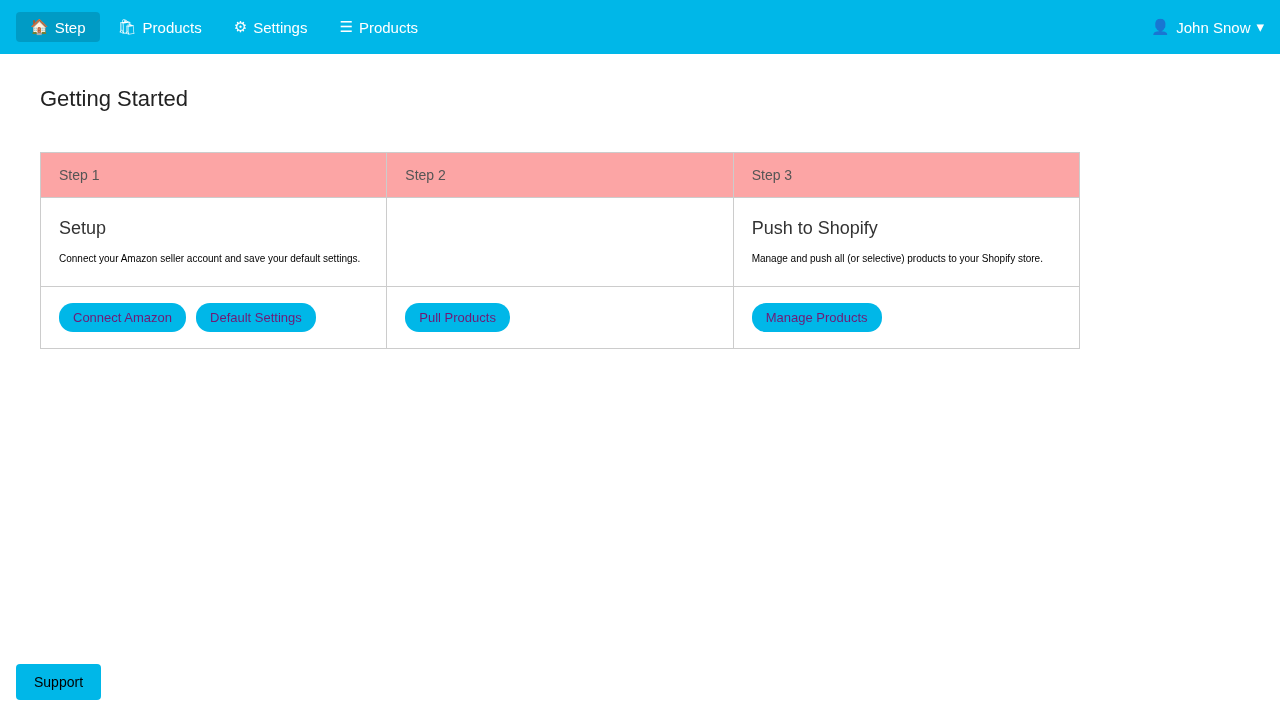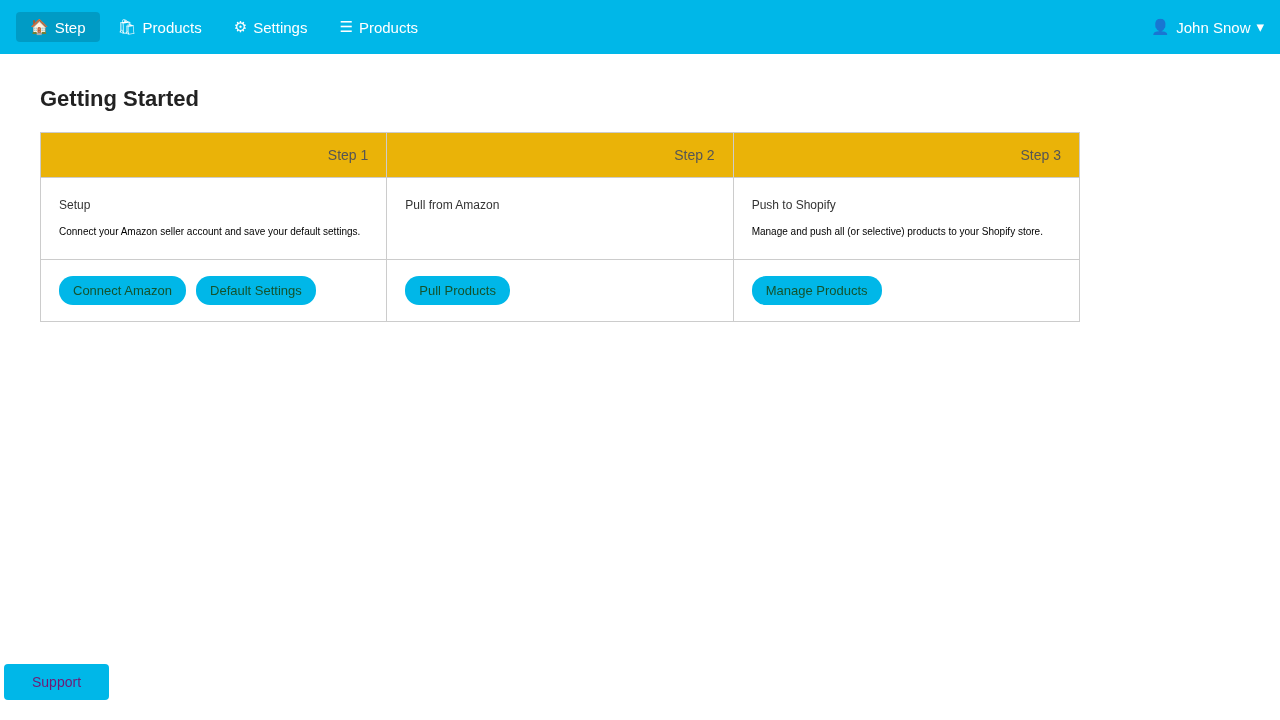--- a/index.html
+++ b/index.html
@@ -42,37 +42,36 @@
       font-size: 15px;
       cursor: pointer;
     }
 
     
     .main {
       padding: 32px 40px;
     }
     .page-title {
       font-size: 22px;
-      font-weight: 700;
-      margin-bottom: 20px;
+      font-weight: 400;
+      margin-bottom: 40px;
       color: #222;
     }
 
     
     .steps-table {
       border: 1px solid #ccc;
       border-collapse: collapse;
       width: 100%;
       max-width: 1040px;
     }
     .steps-header {
       display: flex;
       border-bottom: 1px solid #ccc;
-      background: #eab308;
-      text-align: right;
+      background: #fca5a5;
     }
     .steps-header .step-header-cell {
       flex: 1;
       padding: 14px 18px;
       font-size: 14px;
       color: #555;
       border-right: 1px solid #ccc;
     }
     .steps-header .step-header-cell:last-child { border-right: none; }
 
@@ -80,21 +79,21 @@
       display: flex;
       border-bottom: 1px solid #ccc;
     }
     .step-body-cell {
       flex: 1;
       padding: 20px 18px;
       border-right: 1px solid #ccc;
     }
     .step-body-cell:last-child { border-right: none; }
     .step-title {
-      font-size: 12px;
+      font-size: 18px;
       font-weight: 400;
       color: #333;
       margin-bottom: 12px;
     }
     .step-desc {
       font-size: 10px;
       color: #000000;
       line-height: 1.5;
     }
 
@@ -107,38 +106,38 @@
       border-right: 1px solid #ccc;
       display: flex;
       align-items: center;
       gap: 10px;
     }
     .step-footer-cell:last-child { border-right: none; }
 
     
     .btn-primary {
       background: #00b7e8;
-      color: #14532d;
+      color: #701a75;
       border: none;
       padding: 7px 14px;
       border-radius: 14px;
       font-size: 13px;
       cursor: pointer;
       transition: background 0.15s;
     }
 
     
     .support-btn {
       position: fixed;
       bottom: 20px;
-      left: 4px;
+      left: 16px;
       background: #00b7e8;
-      color: #701a75;
+      color: #000000;
       border: none;
-      padding: 10px 28px;
+      padding: 10px 18px;
       border-radius: 4px;
       font-size: 14px;
       cursor: pointer;
     }
   </style>
 </head>
 <body>
 
 <nav class="navbar">
   <div class="navbar-left">
@@ -176,21 +175,20 @@
       <div class="step-header-cell">Step 2</div>
       <div class="step-header-cell">Step 3</div>
     </div>
 
     <div class="steps-body">
       <div class="step-body-cell">
         <div class="step-title">Setup</div>
         <div class="step-desc">Connect your Amazon seller account and save your default settings.</div>
       </div>
       <div class="step-body-cell">
-        <div class="step-title">Pull from Amazon</div>
       </div>
       <div class="step-body-cell">
         <div class="step-title">Push to Shopify</div>
         <div class="step-desc">Manage and push all (or selective) products to your Shopify store.</div>
       </div>
     </div>
 
     <div class="steps-footer">
       <div class="step-footer-cell">
         <button class="btn-primary">Connect Amazon</button>

